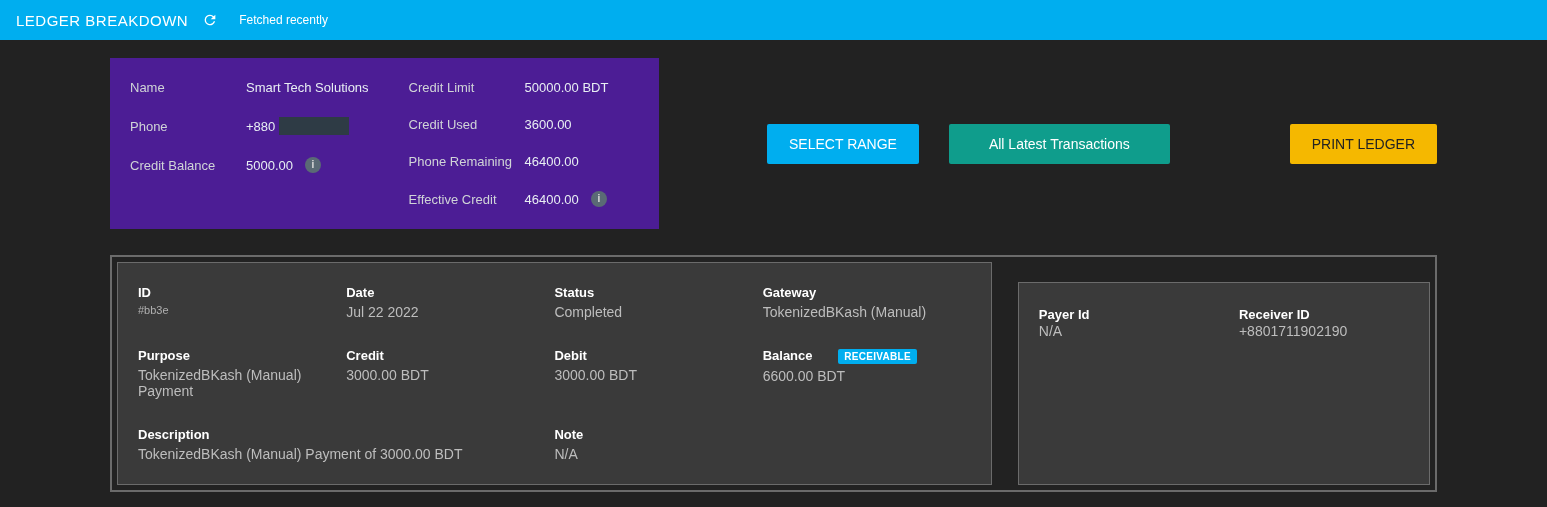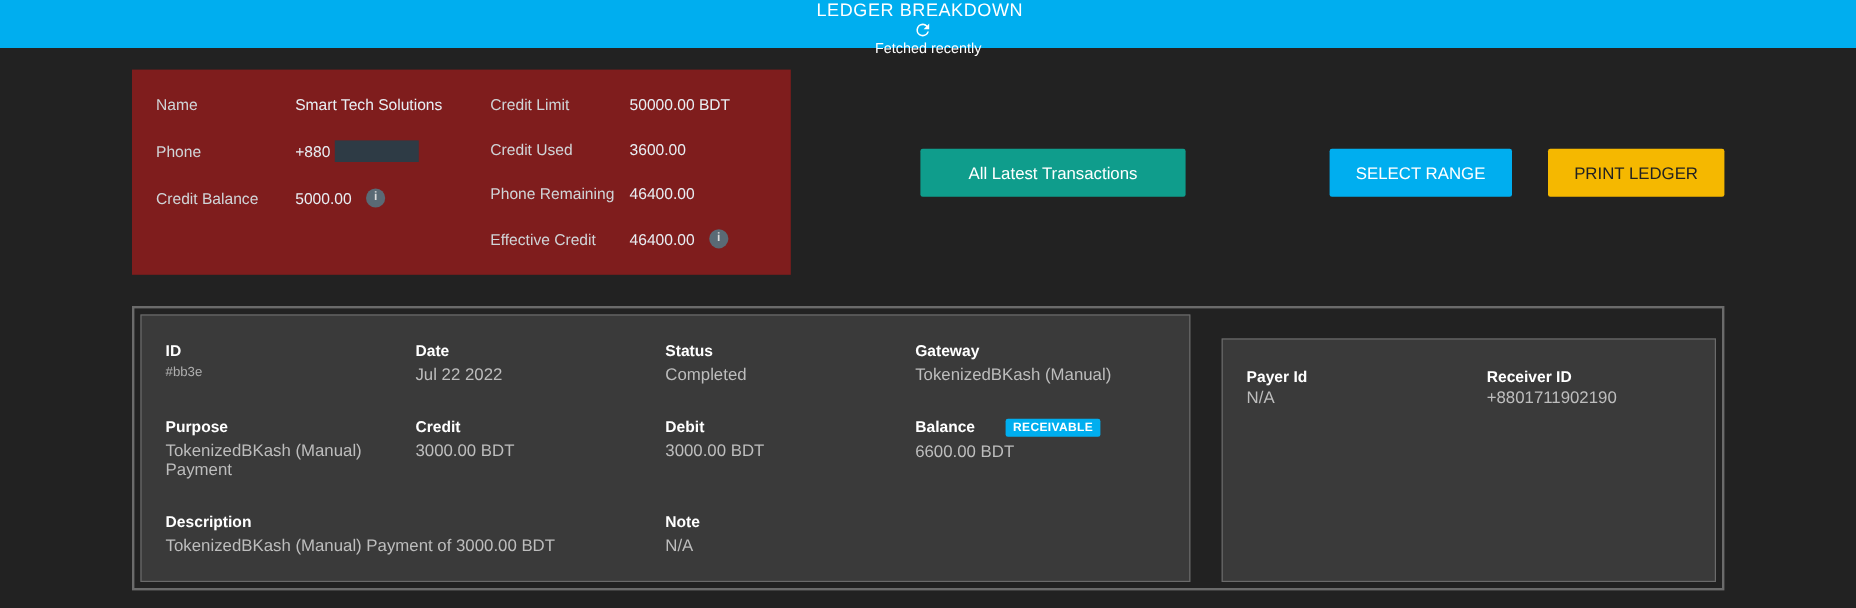--- a/index.html
+++ b/index.html
@@ -11,48 +11,47 @@
     height: 507px;
     overflow: hidden;
   }
   .header-bar {
     background: #00aeef;
     height: 40px;
     display: flex;
     align-items: center;
     padding: 0 16px;
     color: #fff;
-    flex-direction: column;
   }
   .header-title {
     font-size: 15px;
     letter-spacing: 0.5px;
     margin-right: 14px;
   }
   .refresh-icon {
     width: 16px; height: 16px;
     display: inline-flex;
     align-items: center;
     justify-content: center;
     margin-right: 10px;
     cursor: pointer;
   }
   .refresh-icon svg { width: 16px; height: 16px; fill: #fff; }
-  .header-status { font-size: 12px; }
+  .header-status { font-size: 12px; margin-left: 11px; }
 
   .content { padding: 18px 110px 30px 110px; }
 
   .summary-row {
     display: flex;
     align-items: center;
     gap: 40px;
     margin-bottom: 26px;
   }
   .summary-card {
-    background: #7f1d1d;
+    background: #4c1d95;
     padding: 22px 24px 22px 20px;
     display: flex;
     gap: 40px;
   }
   .summary-col { display: flex; flex-direction: column; gap: 22px; }
   .summary-pair { display: flex; align-items: center; }
   .summary-label {
     color: #d0d4d7;
     font-size: 13px;
     width: 116px;
@@ -208,22 +207,22 @@
           <span class="summary-label wide">Effective Credit</span>
           <span class="summary-value">
             <span>46400.00</span>
             <span class="info-icon">i</span>
           </span>
         </div>
       </div>
     </div>
 
     <div class="actions-area">
+      <button class="btn btn-blue">SELECT RANGE</button>
       <button class="btn btn-teal">All Latest Transactions</button>
-      <button class="btn btn-blue">SELECT RANGE</button>
       <button class="btn btn-yellow">PRINT LEDGER</button>
     </div>
   </div>
 
   <div class="details-wrap">
     <div class="detail-panel detail-main">
 
       <div class="field-row">
         <div class="field">
           <span class="field-label">ID</span>

